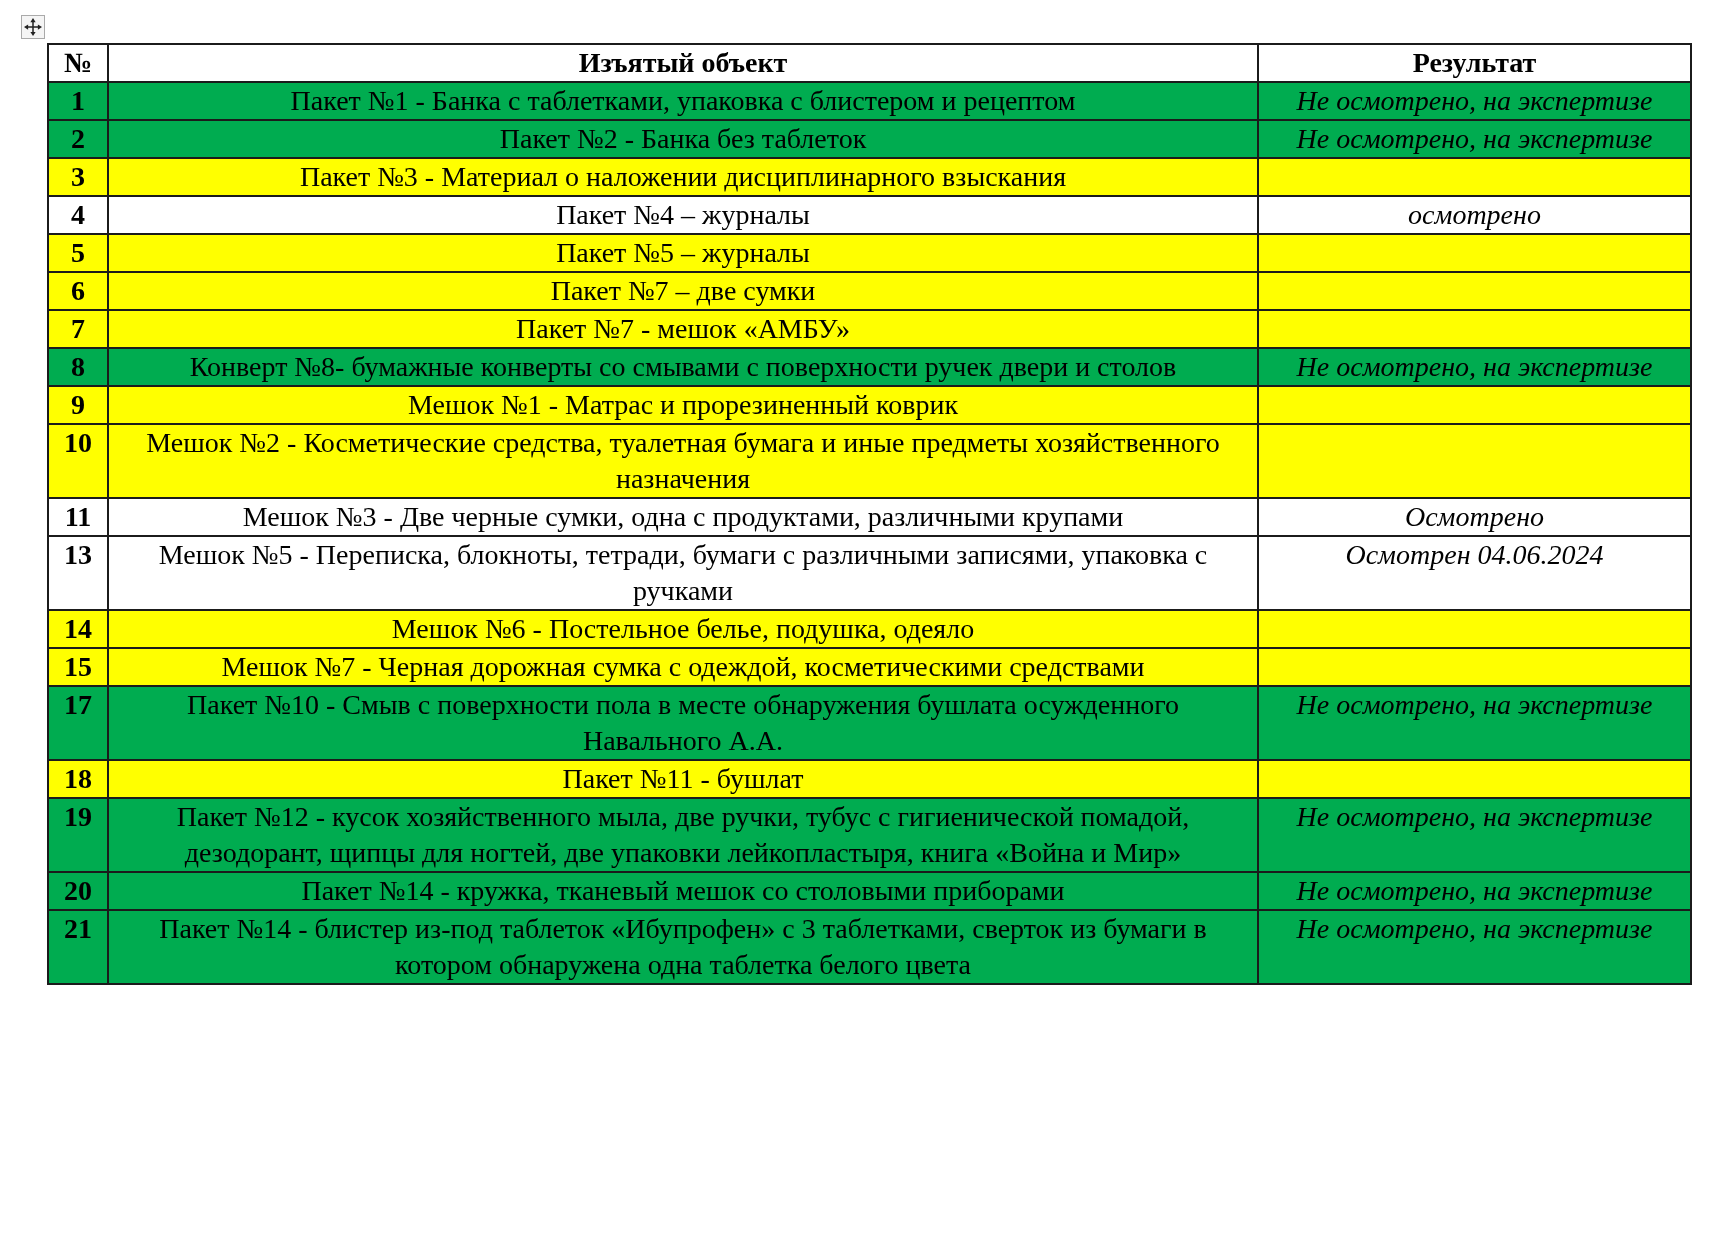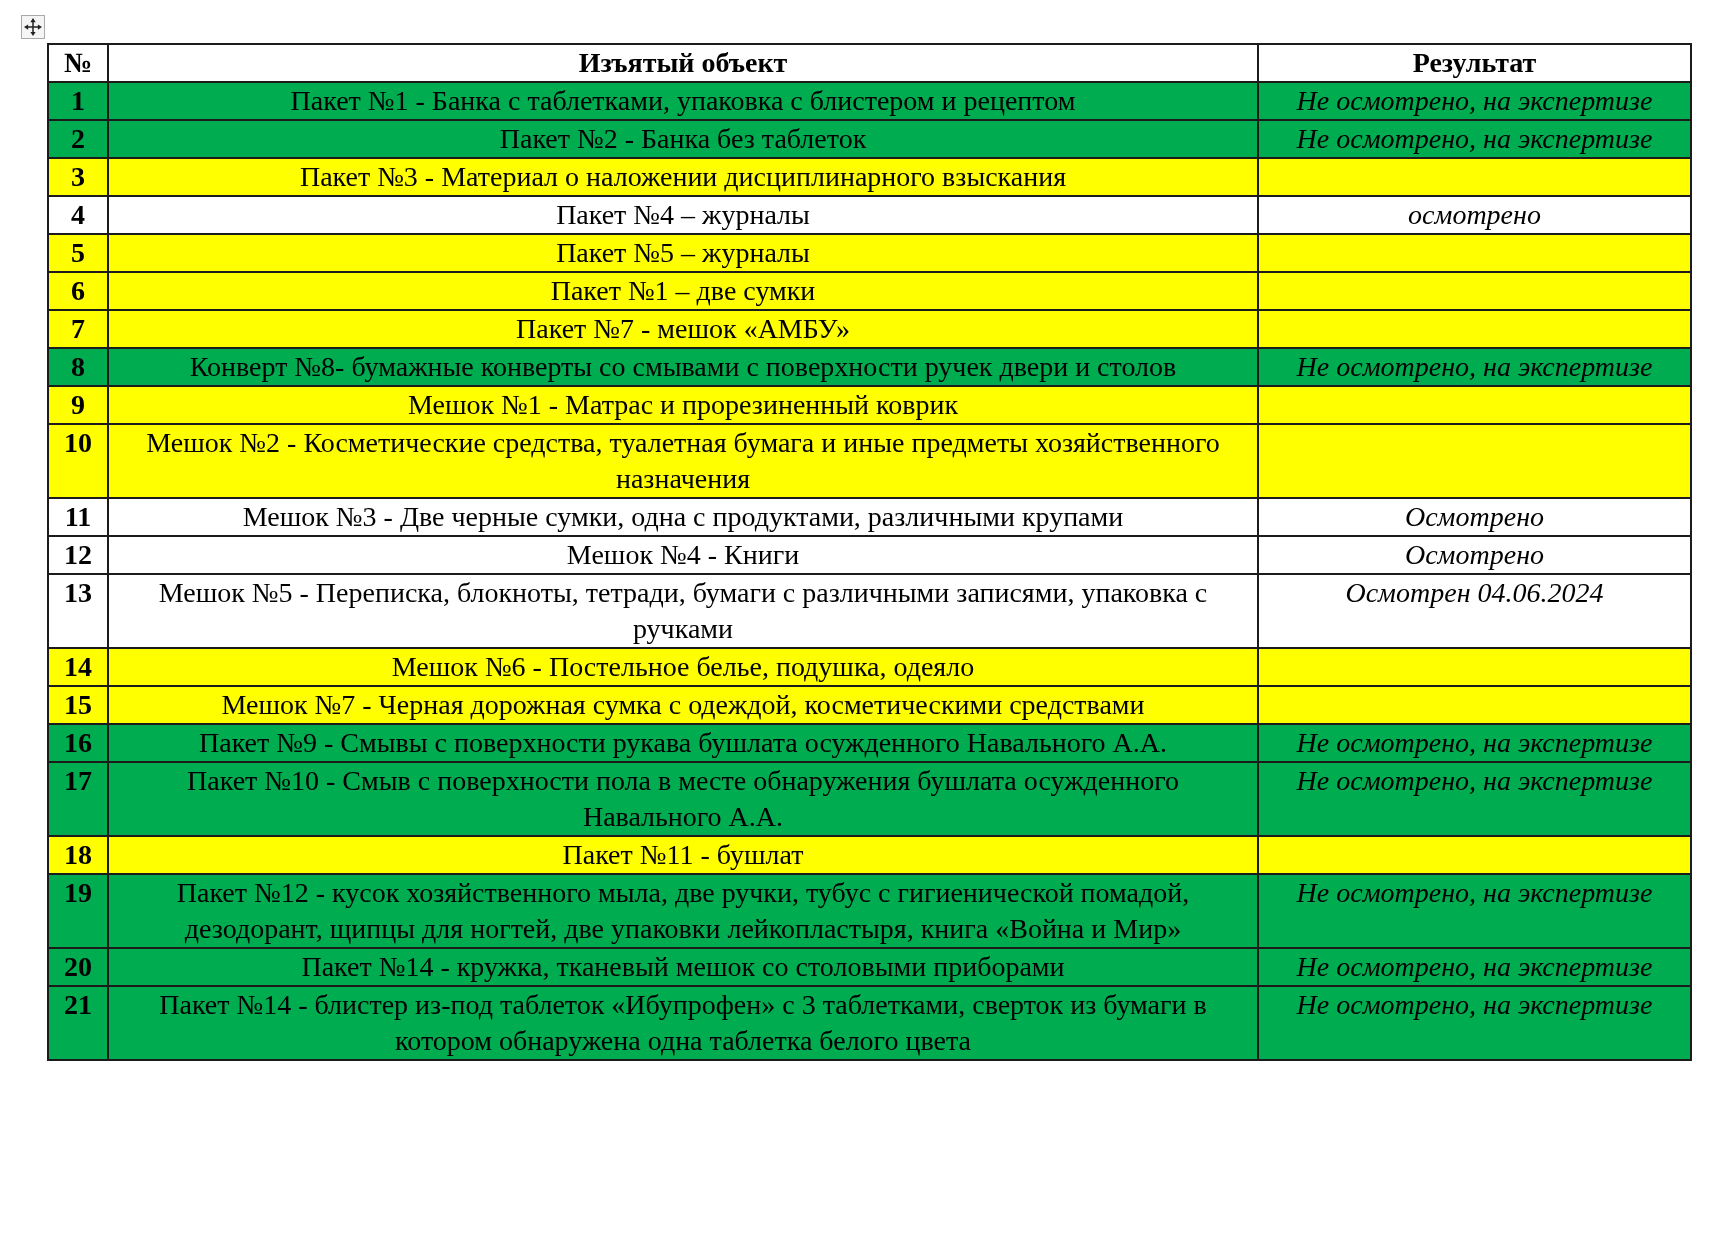--- a/index.html
+++ b/index.html
@@ -127,21 +127,21 @@
           <td class="c-object">Пакет №4 – журналы</td>
           <td class="c-result">осмотрено</td>
         </tr>
         <tr class="yellow">
           <td class="c-num">5</td>
           <td class="c-object">Пакет №5 – журналы</td>
           <td class="c-result"></td>
         </tr>
         <tr class="yellow">
           <td class="c-num">6</td>
-          <td class="c-object">Пакет №1 – две сумки</td>
+          <td class="c-object">Пакет №7 – две сумки</td>
           <td class="c-result"></td>
         </tr>
         <tr class="yellow">
           <td class="c-num">7</td>
           <td class="c-object">Пакет №7 - мешок «АМБУ»</td>
           <td class="c-result"></td>
         </tr>
         <tr class="green">
           <td class="c-num">8</td>
           <td class="c-object">Конверт №8- бумажные конверты со смывами с поверхности ручек двери и столов</td>
@@ -156,45 +156,35 @@
           <td class="c-num">10</td>
           <td class="c-object">Мешок №2 - Косметические средства, туалетная бумага и иные предметы хозяйственного назначения</td>
           <td class="c-result"></td>
         </tr>
         <tr class="white">
           <td class="c-num">11</td>
           <td class="c-object">Мешок №3 - Две черные сумки, одна с продуктами, различными крупами</td>
           <td class="c-result">Осмотрено</td>
         </tr>
         <tr class="white">
-          <td class="c-num">12</td>
-          <td class="c-object">Мешок №4 - Книги</td>
-          <td class="c-result">Осмотрено</td>
-        </tr>
-        <tr class="white">
           <td class="c-num">13</td>
           <td class="c-object">Мешок №5 - Переписка, блокноты, тетради, бумаги с различными записями, упаковка с ручками</td>
           <td class="c-result">Осмотрен 04.06.2024</td>
         </tr>
         <tr class="yellow">
           <td class="c-num">14</td>
           <td class="c-object">Мешок №6 - Постельное белье, подушка, одеяло</td>
           <td class="c-result"></td>
         </tr>
         <tr class="yellow">
           <td class="c-num">15</td>
           <td class="c-object">Мешок №7 - Черная дорожная сумка с одеждой, косметическими средствами</td>
           <td class="c-result"></td>
         </tr>
         <tr class="green">
-          <td class="c-num">16</td>
-          <td class="c-object">Пакет №9 - Смывы с поверхности рукава бушлата осужденного Навального А.А.</td>
-          <td class="c-result">Не осмотрено, на экспертизе</td>
-        </tr>
-        <tr class="green">
           <td class="c-num">17</td>
           <td class="c-object">Пакет №10 - Смыв с поверхности пола в месте обнаружения бушлата осужденного Навального А.А.</td>
           <td class="c-result">Не осмотрено, на экспертизе</td>
         </tr>
         <tr class="yellow">
           <td class="c-num">18</td>
           <td class="c-object">Пакет №11 - бушлат</td>
           <td class="c-result"></td>
         </tr>
         <tr class="green">

